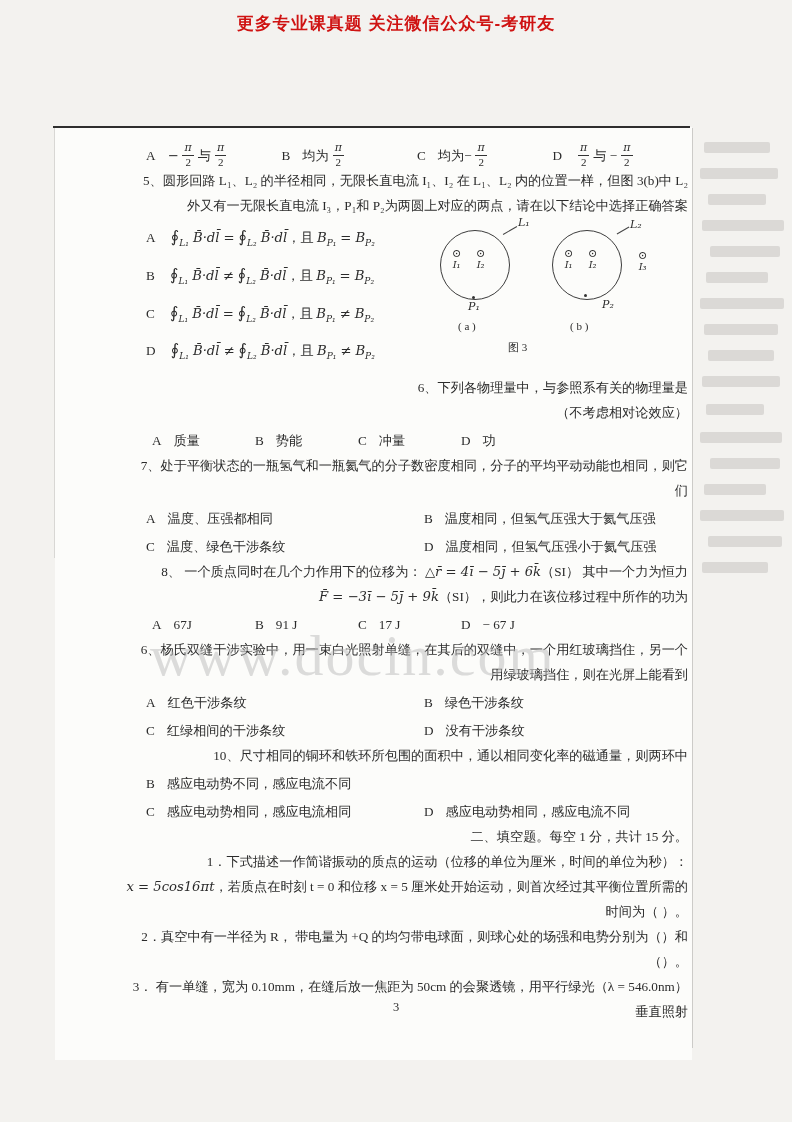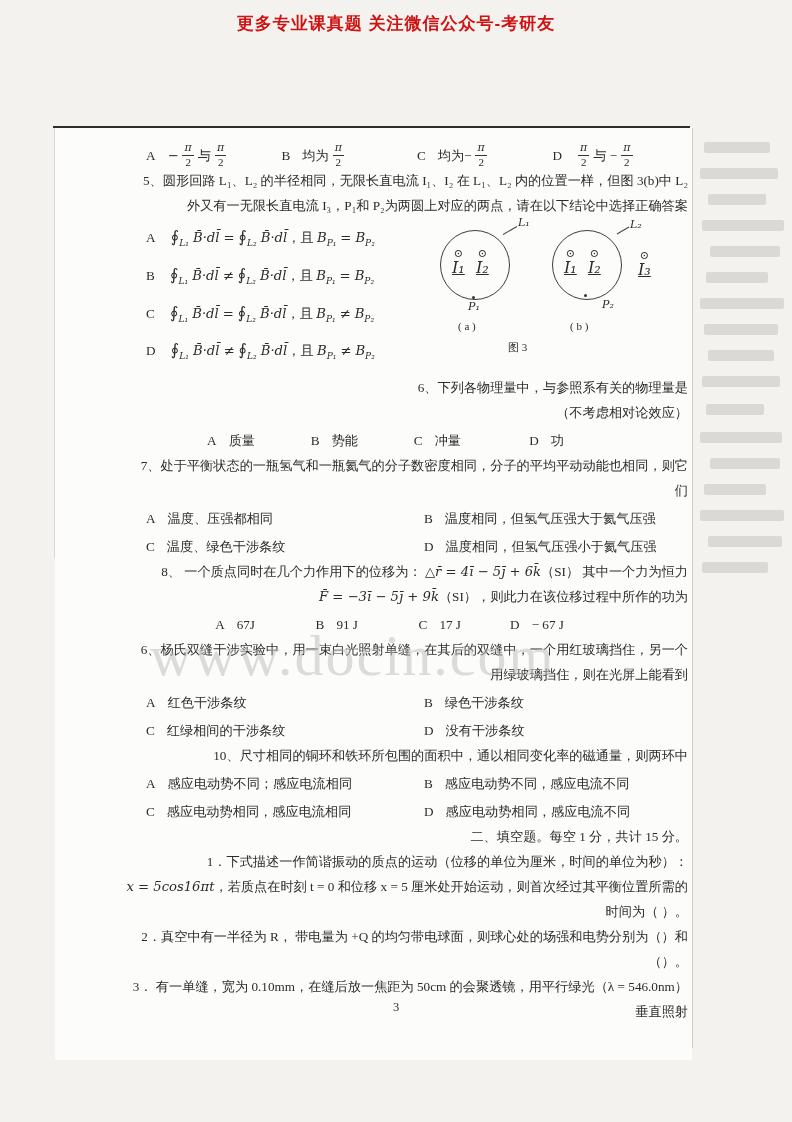--- a/index.html
+++ b/index.html
@@ -32,39 +32,39 @@
   
   .q4row{display:flex;gap:0;padding-left:28px;margin-top:2px;align-items:center;}
   .q4opt{display:inline-flex;align-items:center;width:140px;}
   .frac{display:inline-flex;flex-direction:column;align-items:center;vertical-align:middle;
         font-size:11px;line-height:1.15;margin:0 3px;}
   .frac .num{padding:0 3px;}
   .frac .den{border-top:1px solid #333;padding:0 3px;}
   
   .q5opt{padding-left:28px;margin:6px 0;width:330px;}
   
-  .opt1{display:flex;padding-left:34px;margin-top:3px;text-align:right;}
+  .opt1{display:flex;padding-left:34px;margin-top:3px;}
   .opt1 .cell{width:103px;}
   .opt2{display:flex;padding-left:28px;margin-top:3px;}
   .opt2 .cell{width:278px;}
   .opt2 .cell:last-child{width:auto;}
   .sec-head{margin-top:14px;}
   .item{margin-top:6px;text-indent:14px;}
   
   .fig{position:absolute;left:426px;top:220px;width:266px;height:140px;z-index:3;font-size:11px;}
   .circle{position:absolute;width:68px;height:68px;border:1.4px solid #3c3c3c;border-radius:50%;background:transparent;}
   .circle-a{left:14px;top:10px;}
   .circle-b{left:126px;top:10px;}
   .leader{position:absolute;height:1px;background:#444;}
   .leader-a{left:76px;top:10px;width:16px;transform:rotate(-30deg);}
   .leader-b{left:190px;top:10px;width:14px;transform:rotate(-30deg);}
   .figlabel{position:absolute;font-size:11px;}
   .cur{position:absolute;display:flex;flex-direction:column;align-items:center;line-height:1.05;}
   .cur .dot{font-size:11px;font-style:normal;}
-  .cur .cl{font-size:16px;text-decoration:underline;}
+  .cur .cl{font-size:10px;}
   .pdot{position:absolute;width:3px;height:3px;background:#333;border-radius:50%;}
   .page-num{position:absolute;left:0;right:0;top:1000px;text-align:center;font-size:12.5px;z-index:2;}
 </style>
 </head>
 <body>
 
 <div class="page">
   <div class="paper"></div>
 
   <div class="promo">更多专业课真题 关注微信公众号-考研友</div>
@@ -197,21 +197,20 @@
       <span class="cell"><span class="opt-label">A</span><span>红色干涉条纹</span></span>
       <span class="cell"><span class="opt-label">B</span><span>绿色干涉条纹</span></span>
     </div>
     <div class="opt2">
       <span class="cell"><span class="opt-label">C</span><span>红绿相间的干涉条纹</span></span>
       <span class="cell"><span class="opt-label">D</span><span>没有干涉条纹</span></span>
     </div>
 
     <p class="stem">10、尺寸相同的铜环和铁环所包围的面积中，通以相同变化率的磁通量，则两环中</p>
     <div class="opt2">
-      <span class="cell"><span class="opt-label">A</span><span>感应电动势不同；感应电流相同</span></span>
       <span class="cell"><span class="opt-label">B</span><span>感应电动势不同，感应电流不同</span></span>
     </div>
     <div class="opt2">
       <span class="cell"><span class="opt-label">C</span><span>感应电动势相同，感应电流相同</span></span>
       <span class="cell"><span class="opt-label">D</span><span>感应电动势相同，感应电流不同</span></span>
     </div>
 
     <p class="sec-head">二、填空题。每空 1 分，共计 15 分。</p>
     <p class="item">1．下式描述一作简谐振动的质点的运动（位移的单位为厘米，时间的单位为秒）：</p>
     <p class="flush"><span class="math">x = 5cos16πt</span><span>，若质点在时刻 t = 0 和位移 x = 5 厘米处开始运动，则首次经过其平衡位置所需的时间为（ ）。</span></p>

